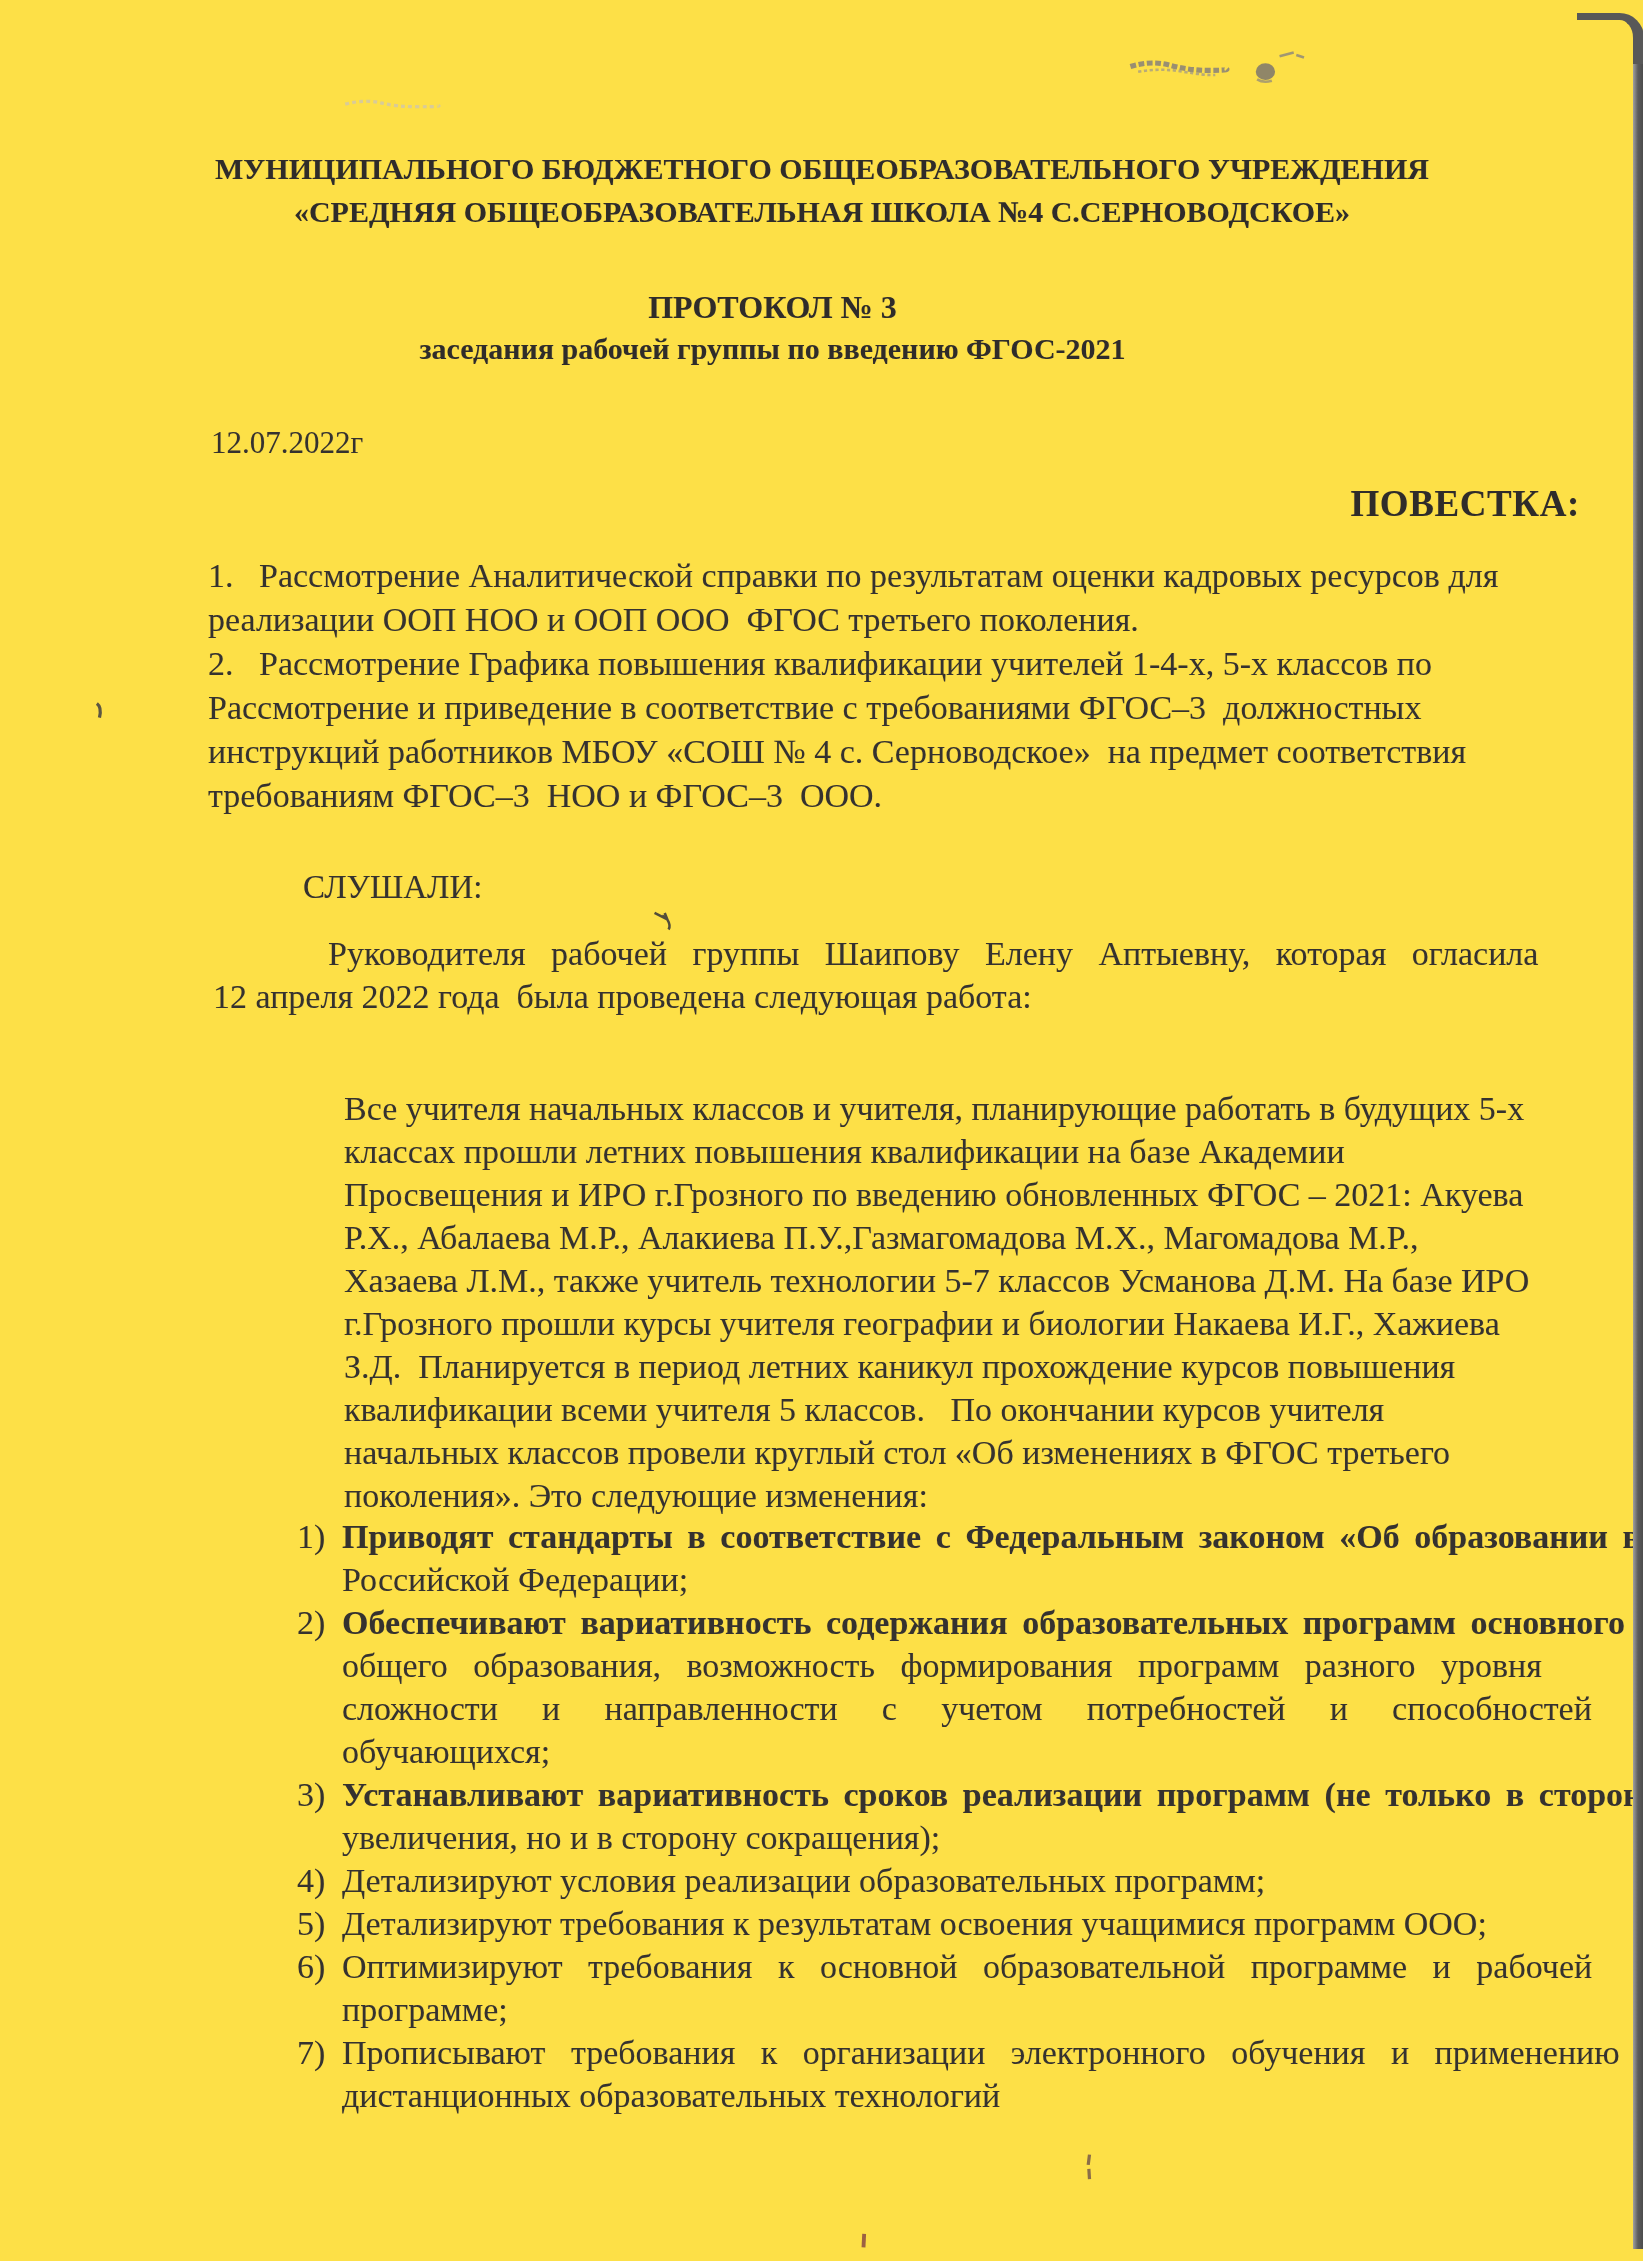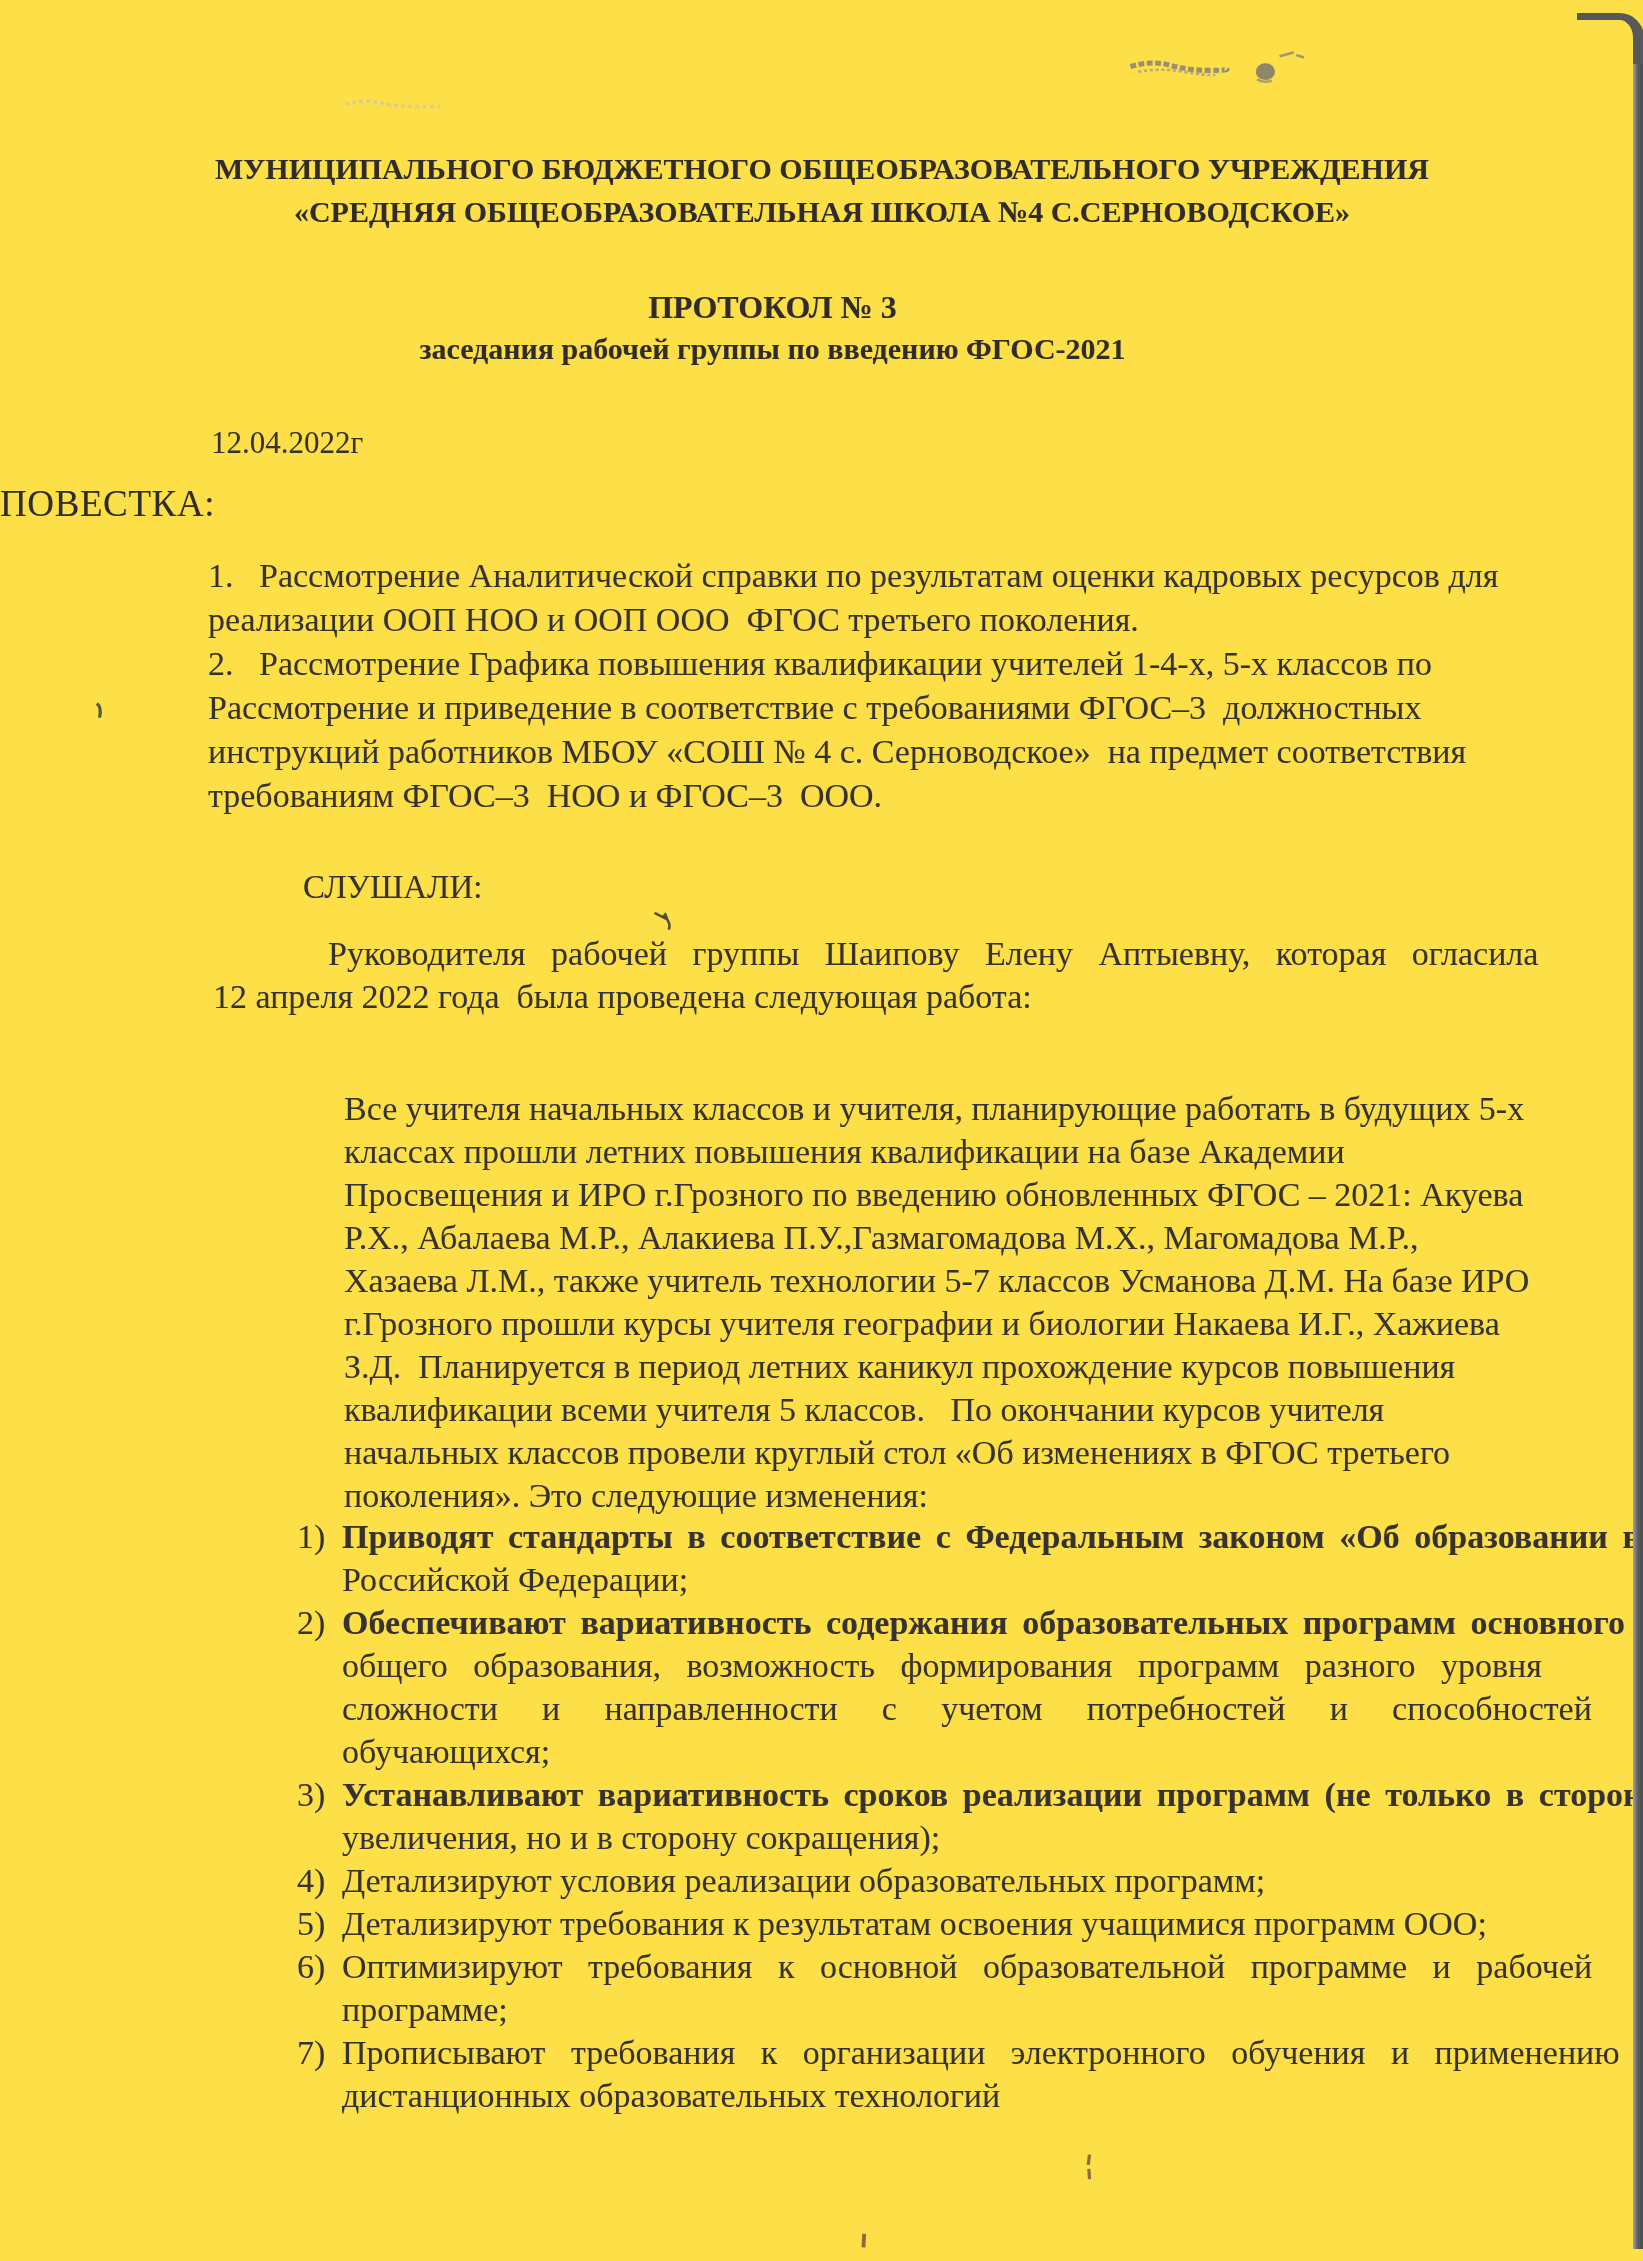--- a/index.html
+++ b/index.html
@@ -22,22 +22,22 @@
     color:#2f2c2a;
   }
   .protocol-block{
     position:absolute;top:287px;left:0;width:1545px;
     text-align:center;font-weight:bold;line-height:41px;color:#2f2c2a;
   }
   .protocol-block .t1{font-size:32px;}
   .protocol-block .t2{font-size:30px;}
   .doc-date{position:absolute;top:425px;left:211px;font-size:31px;}
   .agenda-heading{
-    position:absolute;top:482px;left:0;width:1580px;text-align:left;
-    font-weight:normal;font-size:37px;color:#2f2c2a;letter-spacing:0.6px;
+    position:absolute;top:482px;left:0;width:1580px;text-align:right;
+    font-weight:bold;font-size:37px;color:#2f2c2a;letter-spacing:0.6px;
   }
   
   .agenda{
     position:absolute;top:554px;left:208px;width:1296px;
     font-size:34px;line-height:44px;
   }
   
   .heard-heading{position:absolute;top:869px;left:291px;font-size:33px;margin-left:12px;}
   .heard-intro{
     position:absolute;top:932px;left:213px;width:1296px;
@@ -78,21 +78,21 @@
   <div class="org-header txt">
     <div class="line">МУНИЦИПАЛЬНОГО БЮДЖЕТНОГО ОБЩЕОБРАЗОВАТЕЛЬНОГО УЧРЕЖДЕНИЯ</div>
     <div class="line">«СРЕДНЯЯ ОБЩЕОБРАЗОВАТЕЛЬНАЯ ШКОЛА №4 С.СЕРНОВОДСКОЕ»</div>
   </div>
 
   <div class="protocol-block txt">
     <div class="line t1">ПРОТОКОЛ № 3</div>
     <div class="line t2">заседания рабочей группы по введению ФГОС-2021</div>
   </div>
 
-  <div class="doc-date txt line">12.04.2022г</div>
+  <div class="doc-date txt line">12.07.2022г</div>
 
   <div class="agenda-heading txt">ПОВЕСТКА:</div>
 
   <div class="agenda txt">
     <div class="line">1.   Рассмотрение Аналитической справки по результатам оценки кадровых ресурсов для</div>
     <div class="line">реализации ООП НОО и ООП ООО  ФГОС третьего поколения.</div>
     <div class="line">2.   Рассмотрение Графика повышения квалификации учителей 1-4-х, 5-х классов по</div>
     <div class="line">Рассмотрение и приведение в соответствие с требованиями ФГОС–3  должностных</div>
     <div class="line">инструкций работников МБОУ «СОШ № 4 с. Серноводское»  на предмет соответствия</div>
     <div class="line">требованиям ФГОС–3  НОО и ФГОС–3  ООО.</div>

